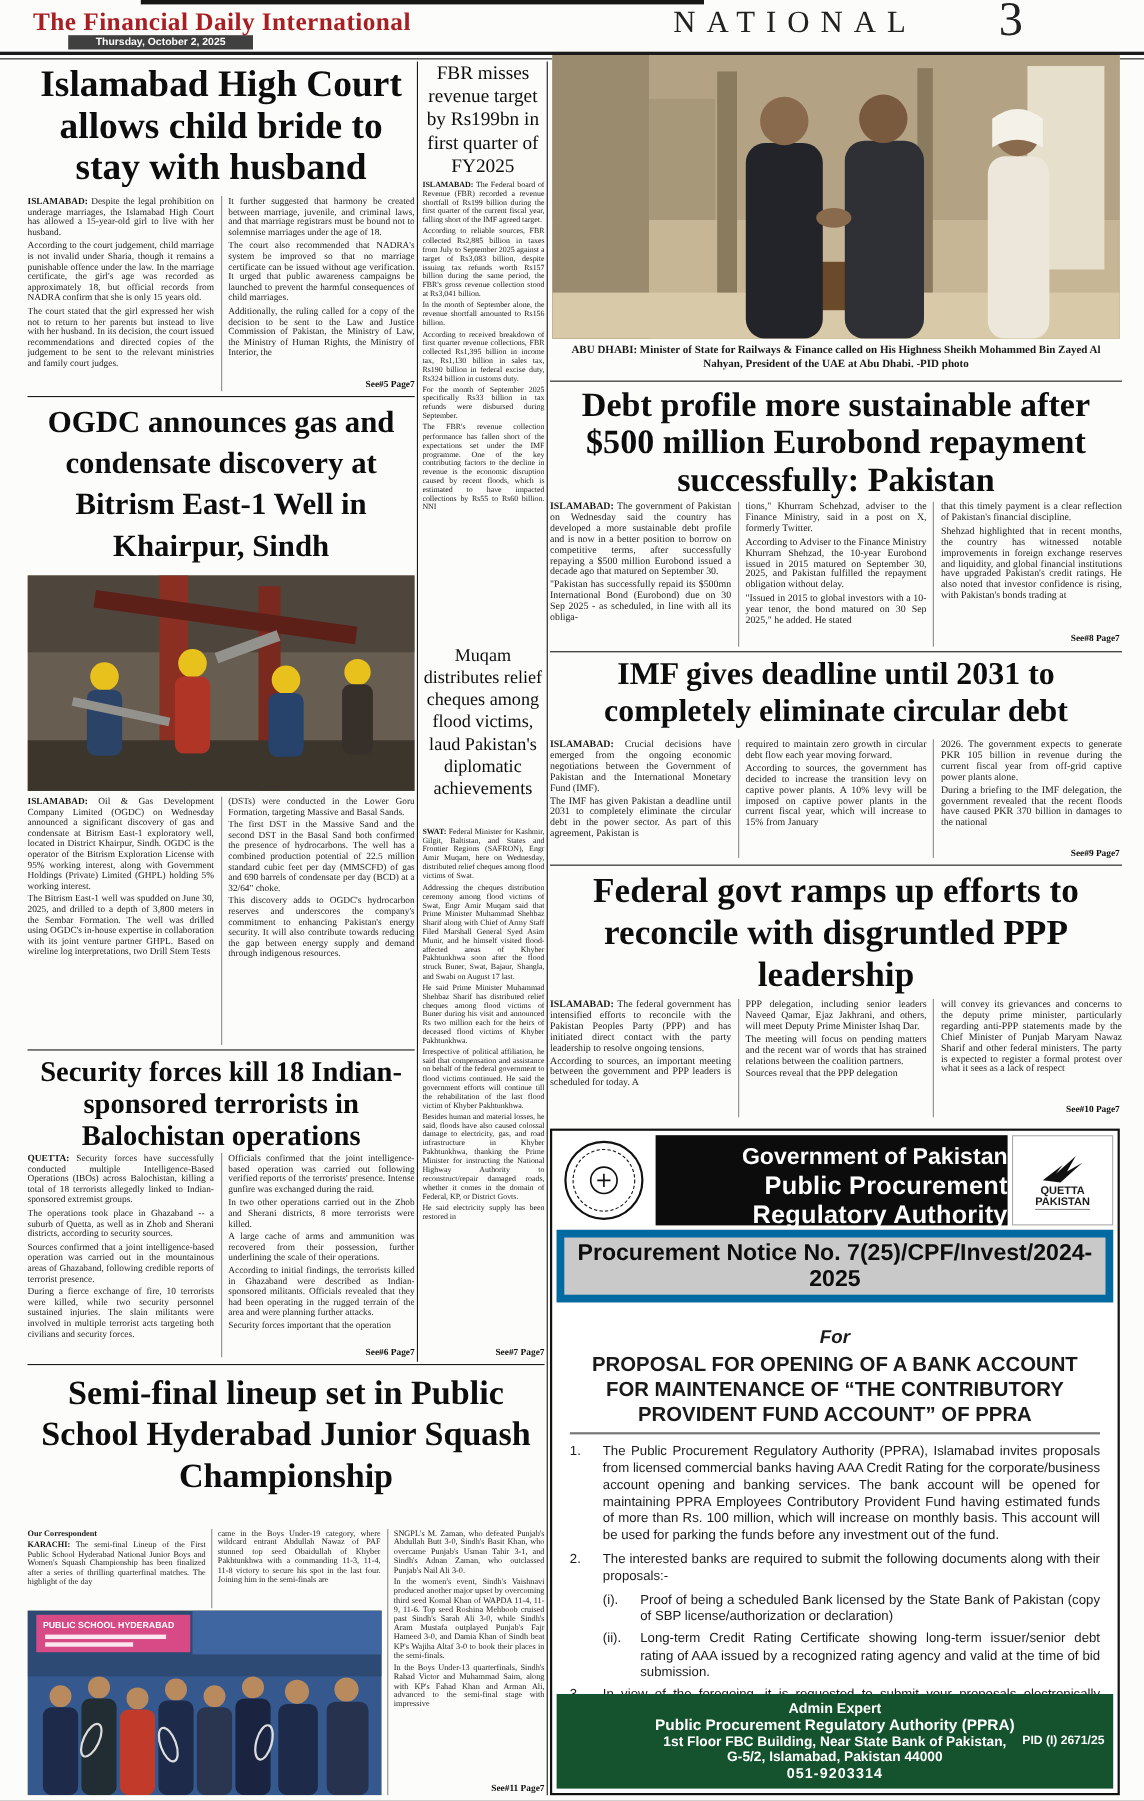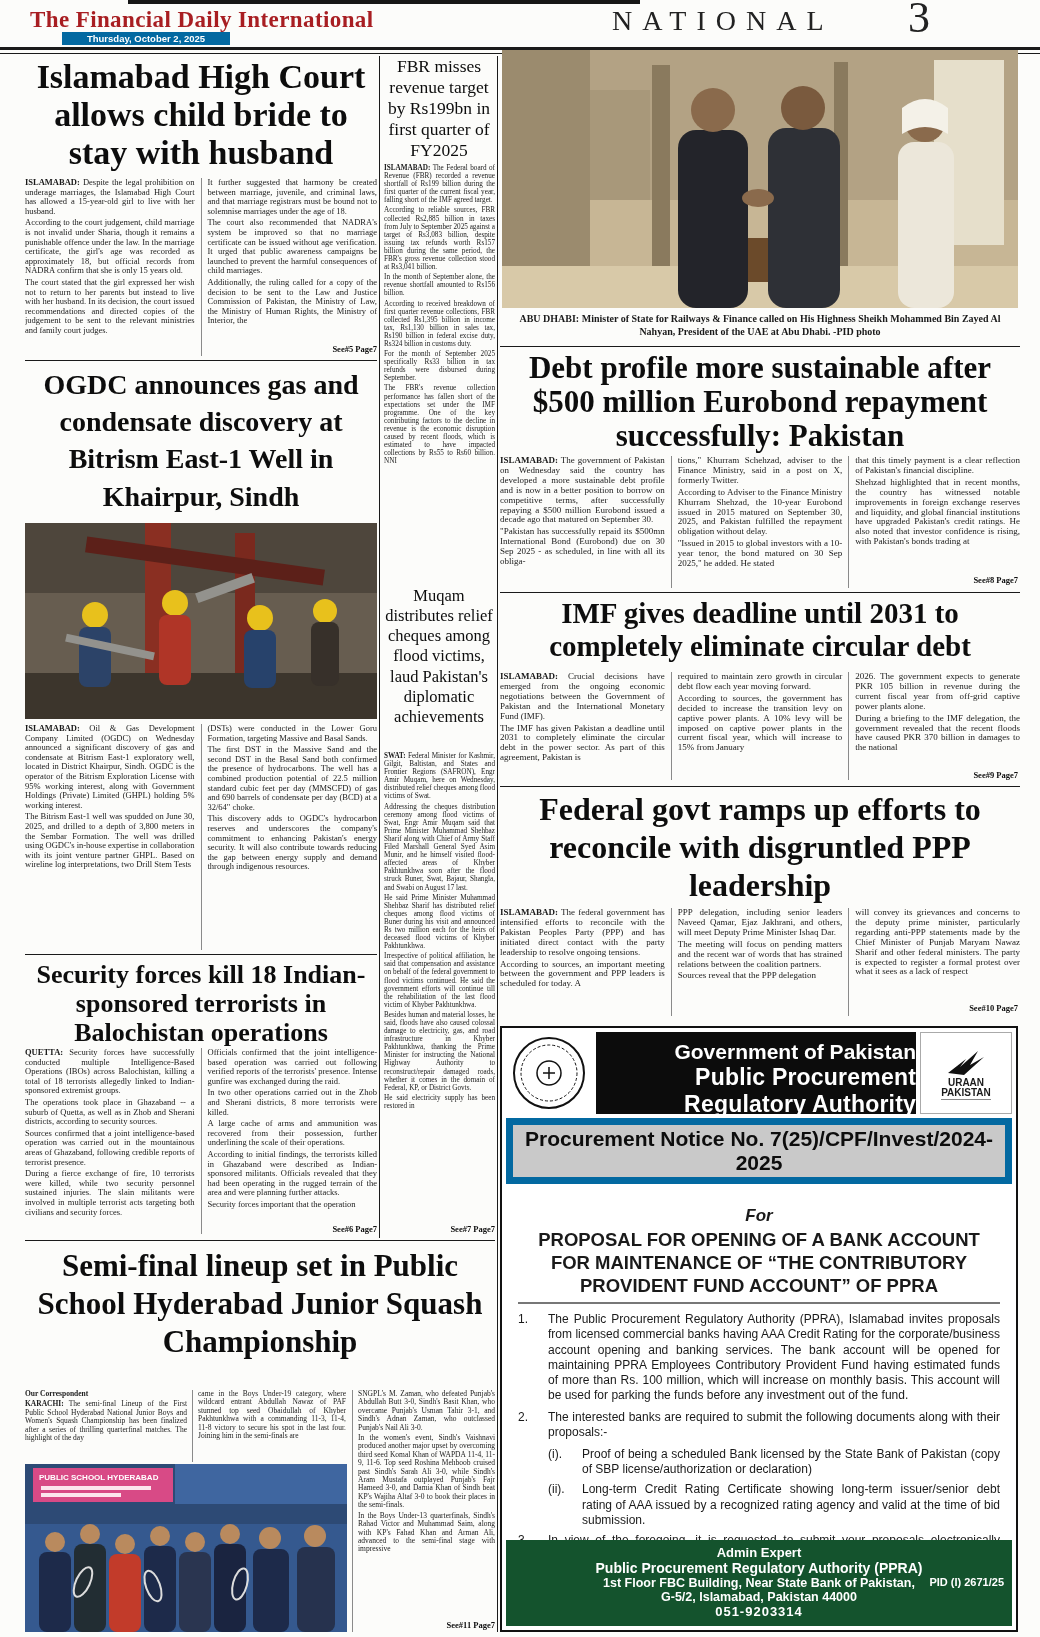--- a/index.html
+++ b/index.html
@@ -20,21 +20,21 @@
   .fzB p{font-size:7.2px;line-height:8.1px}
   .fzC p{font-size:9px;line-height:9.9px}
   .fzD p{font-size:7.5px;line-height:8.4px}
   .dl{font-weight:bold}
   .jump{position:absolute;font-weight:bold;font-size:8.5px;text-align:right;color:#0d0d0d;background:#fcfcfa}
   .caption{position:absolute;font-weight:bold;text-align:center;font-size:10px;line-height:1.3}
   .byline{font-weight:bold;text-align:right}
   
   #scan-artifact{position:absolute;left:128px;top:0;width:512px;height:4px;background:#161616}
   #masthead{position:absolute;left:30px;top:7px;font-size:23px;font-weight:bold;color:#a81e22;letter-spacing:.4px}
-  #datebar{position:absolute;left:62px;top:32px;width:168px;height:13px;background:#0369a1;color:#fff;
+  #datebar{position:absolute;left:62px;top:32px;width:168px;height:13px;background:#404040;color:#fff;
            font-family:"Liberation Sans",sans-serif;font-weight:bold;font-size:9.5px;text-align:center;line-height:13px}
   #section-title{position:absolute;left:612px;top:5px;font-size:28px;letter-spacing:10px;color:#222}
   #pagenum{position:absolute;left:908px;top:-8px;font-size:44px;color:#222}
   
   .photo{position:absolute;overflow:hidden;background:#b9ab90}
   
   #ad{position:absolute;left:500px;top:1026px;width:518px;height:606px;border:2px solid #111;background:#fff;
       font-family:"Liberation Sans",sans-serif}
   .ad-header{display:flex;gap:4px;padding:4px;height:90px}
   .seal-box{width:86px;display:flex;align-items:center;justify-content:center}
@@ -336,21 +336,21 @@
         </svg>
       </div>
       <div class="banner">
         <div class="banner-l1">Government of Pakistan</div>
         <div class="banner-l2">Public Procurement Regulatory Authority</div>
       </div>
       <div class="uraan-box">
         <svg width="44" height="30" viewBox="0 0 44 30">
           <path d="M4 26 L22 12 L16 20 L34 4 L26 18 L40 10 L20 28 Z" fill="#111"></path>
         </svg>
-        <div class="uraan-t1">URAAN</div>
+        <div class="uraan-t1">QUETTA</div>
         <div class="uraan-t2">PAKISTAN</div>
       </div>
     </div>
     <div class="notice-bar">Procurement Notice No. 7(25)/CPF/Invest/2024-2025</div>
     <div class="ad-body">
       <div class="for-line">For</div>
       <div class="ad-title">PROPOSAL FOR OPENING OF A BANK ACCOUNT FOR MAINTENANCE OF “THE CONTRIBUTORY PROVIDENT FUND ACCOUNT” OF PPRA</div>
       <div class="ad-hr"></div>
       <div class="item">
         <div class="item-num">1.</div>

